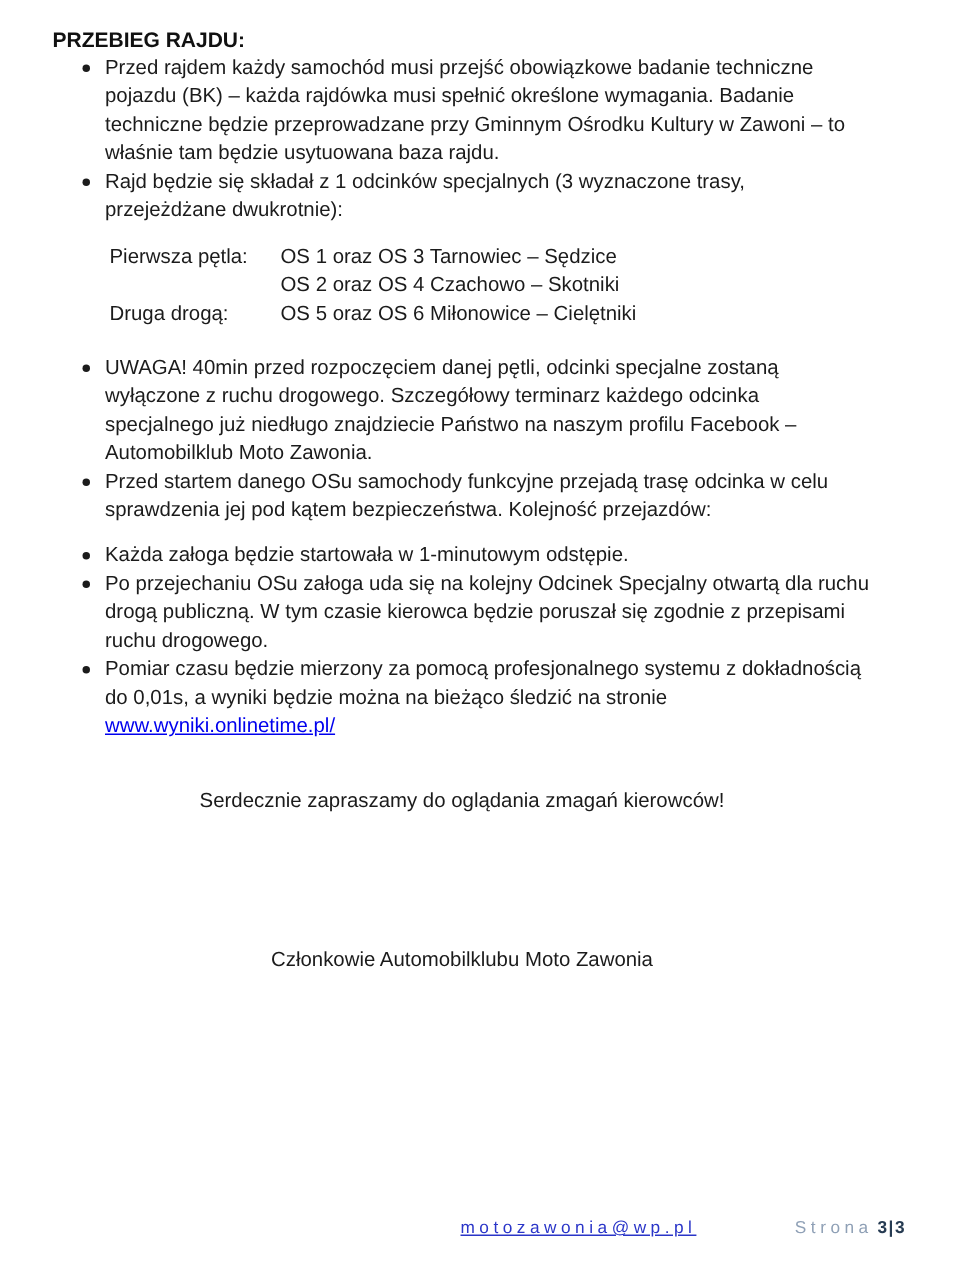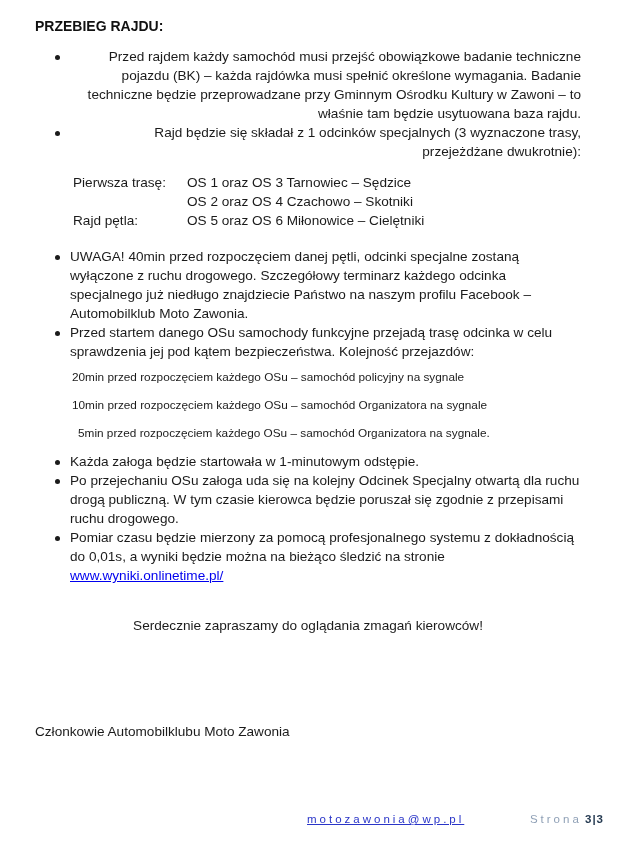--- a/index.html
+++ b/index.html
@@ -34,21 +34,21 @@
     content: "";
     position: absolute;
     left: 20px;
     top: 7.5px;
     width: 5px;
     height: 5px;
     border-radius: 50%;
     background: #1b1b1b;
   }
 
-  .ul-intro  { margin-top: 12px; text-align: right; }
+  .ul-intro  { margin-top: 0; }
   .ul-middle { margin-top: 17px; }
   .ul-end    { margin-top: 11px; }
 
   .loops {
     margin-top: 12px;
     margin-left: 38px;
     font-size: 13.6px;
     line-height: 19px;
   }
   .loop-row { display: flex; }
@@ -72,21 +72,21 @@
 
   .invitation {
     margin-top: 31px;
     text-align: center;
     font-size: 13.6px;
     line-height: 19px;
   }
 
   .signature {
     margin-top: 87px;
-    text-align: left;
+    text-align: center;
     font-size: 13.6px;
     line-height: 19px;
   }
 
   .footer {
     position: absolute;
     top: 812px;
     left: 0;
     width: 637px;
     height: 18px;
@@ -130,44 +130,39 @@
 
   <div class="doc-title">PRZEBIEG RAJDU:</div>
 
   <ul class="bullets ul-intro">
     <li>Przed rajdem każdy samochód musi przejść obowiązkowe badanie techniczne pojazdu (BK) – każda rajdówka musi spełnić określone wymagania. Badanie techniczne będzie przeprowadzane przy Gminnym Ośrodku Kultury w Zawoni – to właśnie tam będzie usytuowana baza rajdu.</li>
     <li>Rajd będzie się składał z 1 odcinków specjalnych (3 wyznaczone trasy, przejeżdżane dwukrotnie):</li>
   </ul>
 
   <div class="loops">
     <div class="loop-row">
-      <div class="loop-label">Pierwsza trasę:</div>
+      <div class="loop-label">Pierwsza pętla:</div>
       <div class="loop-lines">
         <div>OS 1 oraz OS 3 Tarnowiec – Sędzice</div>
         <div>OS 2 oraz OS 4 Czachowo – Skotniki</div>
       </div>
     </div>
     <div class="loop-row">
-      <div class="loop-label">Rajd pętla:</div>
+      <div class="loop-label">Druga drogą:</div>
       <div class="loop-lines">
         <div>OS 5 oraz OS 6 Miłonowice – Cielętniki</div>
       </div>
     </div>
   </div>
 
   <ul class="bullets ul-middle">
     <li>UWAGA! 40min przed rozpoczęciem danej pętli, odcinki specjalne zostaną wyłączone z ruchu drogowego. Szczegółowy terminarz każdego odcinka specjalnego już niedługo znajdziecie Państwo na naszym profilu Facebook – Automobilklub Moto Zawonia.</li>
     <li>Przed startem danego OSu samochody funkcyjne przejadą trasę odcinka w celu sprawdzenia jej pod kątem bezpieczeństwa. Kolejność przejazdów:</li>
   </ul>
 
-  <div class="timing">
-    <p>20min przed rozpoczęciem każdego OSu – samochód policyjny na sygnale</p>
-    <p>10min przed rozpoczęciem każdego OSu – samochód Organizatora na sygnale</p>
-    <p class="indent-more">5min przed rozpoczęciem każdego OSu – samochód Organizatora na sygnale.</p>
-  </div>
 
   <ul class="bullets ul-end">
     <li>Każda załoga będzie startowała w 1-minutowym odstępie.</li>
     <li>Po przejechaniu OSu załoga uda się na kolejny Odcinek Specjalny otwartą dla ruchu drogą publiczną. W tym czasie kierowca będzie poruszał się zgodnie z przepisami ruchu drogowego.</li>
     <li><span>Pomiar czasu będzie mierzony za pomocą profesjonalnego systemu z dokładnością do 0,01s, a wyniki będzie można na bieżąco śledzić na stronie</span> <a class="body-link" href="#">www.wyniki.onlinetime.pl/</a></li>
   </ul>
 
   <div class="invitation">Serdecznie zapraszamy do oglądania zmagań kierowców!</div>
 
   <div class="signature">Członkowie Automobilklubu Moto Zawonia</div>

